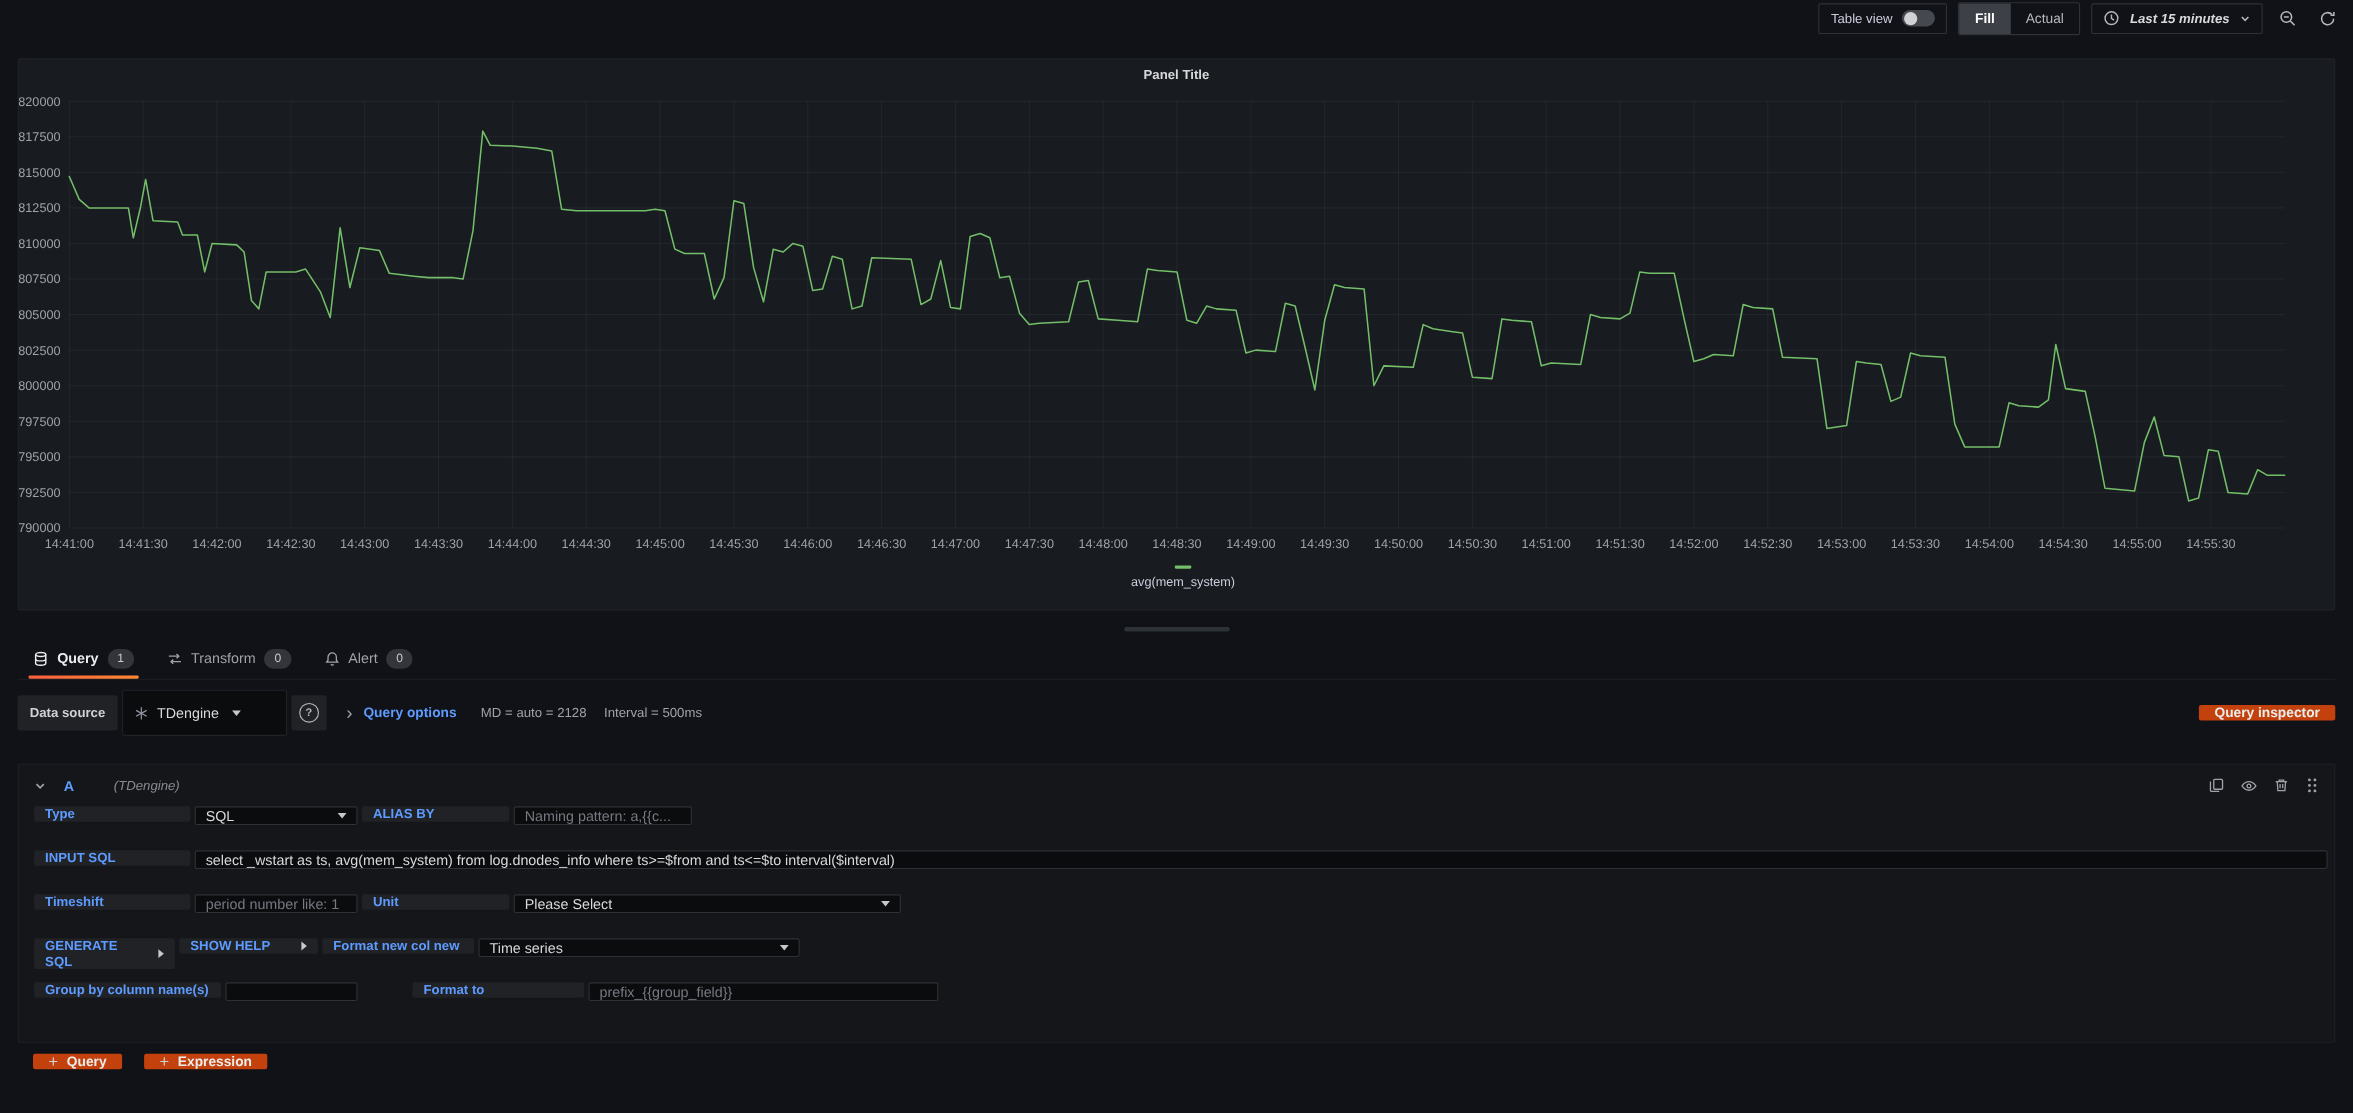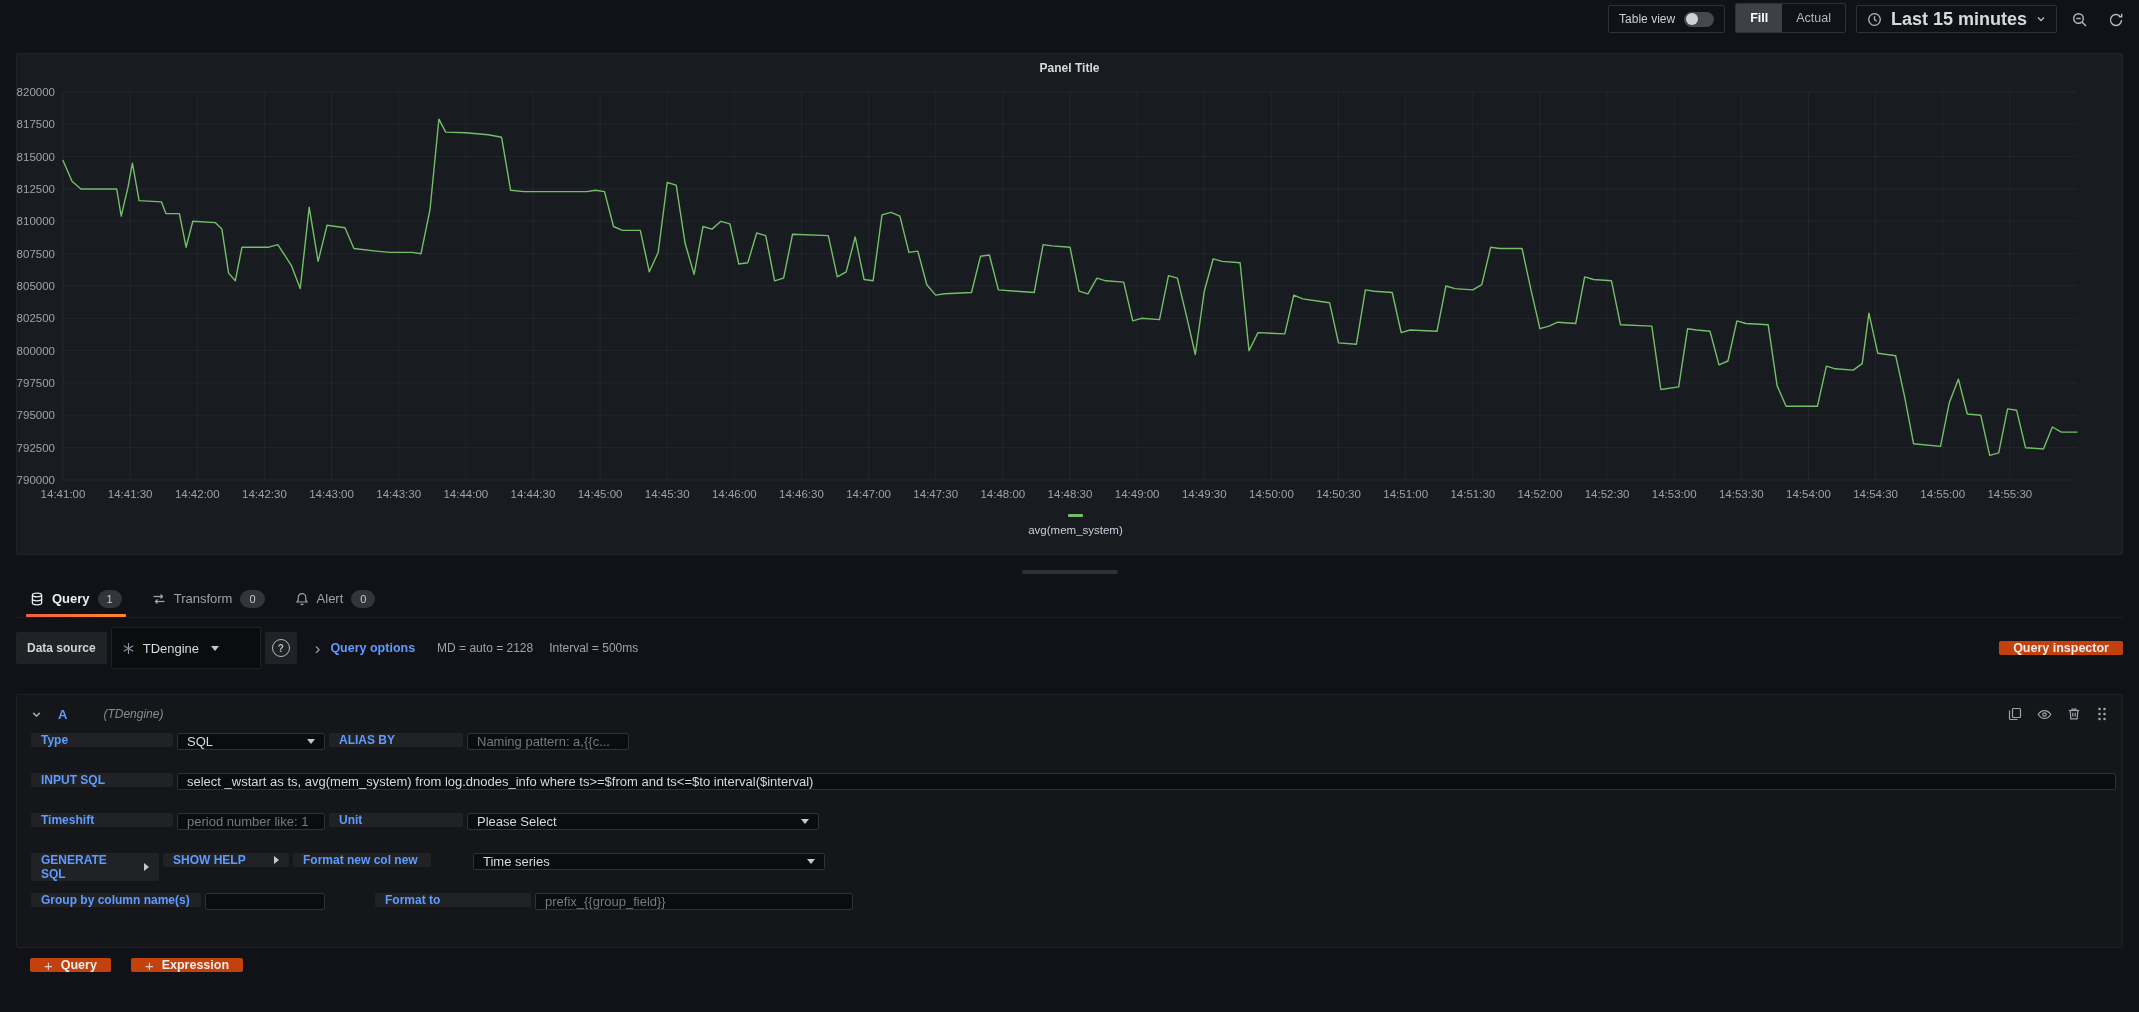--- a/index.html
+++ b/index.html
@@ -1,27 +1,27 @@
 <!DOCTYPE html>
 <html><head>
 <meta charset="utf-8">
 <style>
   html,body{margin:0;padding:0;width:2139px;height:1012px;background:#111217;overflow:hidden;
     font-family:"Liberation Sans",sans-serif;color:#ccccdc;-webkit-font-smoothing:antialiased;}
   
-  .topbar{position:absolute;top:0;left:0;right:0;height:33px;display:flex;align-items:flex-end;
+  .topbar{position:absolute;top:0;left:0;right:0;height:33px;display:flex;align-items:center;
     justify-content:flex-end;gap:10px;padding-right:10px;}
   .tb-group{display:flex;align-items:center;gap:9px;height:26px;border:1px solid #2c3235;border-radius:2px;
     padding:0 10px;font-size:12px;color:#ccccdc;}
   .toggle{width:30px;height:15px;background:#46484f;border-radius:8px;position:relative;display:inline-block;}
   .toggle .knob{position:absolute;left:2px;top:1.5px;width:12px;height:12px;border-radius:50%;background:#cfd1d4;}
   .seg{display:flex;height:28px;border:1px solid #2c3235;border-radius:2px;overflow:hidden;align-items:stretch;}
   .seg-item{display:flex;align-items:center;padding:0 14px;font-size:12.5px;color:#b4b7bc;cursor:pointer;}
   .seg-item.active{background:#3d4046;color:#ffffff;font-weight:700;}
-  .timepicker{font-weight:600;color:#d8d9da;font-size:18px;}
+  .timepicker{font-weight:600;color:#d8d9da;font-size:12px;font-style:italic;}
   .icon-btn{display:flex;align-items:center;justify-content:center;width:26px;height:26px;color:#b4b7bc;}
   
   .panel{position:absolute;top:53px;left:16px;right:16px;height:500px;background:#181b1f;
     border:1px solid #212327;border-radius:2px;}
   .panel-title{height:28px;line-height:28px;text-align:center;font-size:12px;font-weight:700;color:#d8d9da;}
   #chart-svg{display:block;font-family:"Liberation Sans",sans-serif;}
   .legend{display:flex;align-items:center;gap:7px;height:22px;padding-left:12px;flex-direction:column;}
   .legend-swatch{width:15px;height:4px;border-radius:1px;background:#73bf69;display:inline-block;}
   .legend-label{font-size:11.5px;color:#ccccdc;}
   .resize-handle{position:absolute;top:570px;left:50%;transform:translateX(-50%);width:96px;height:4px;
@@ -352,21 +352,21 @@
   <div class="row">
     <div class="linkbtn" style="width:128px;justify-content:space-between;">
       <span>GENERATE SQL</span>
       <span class="caret-right"></span>
     </div>
     <div class="linkbtn" style="width:126px;justify-content:space-between;">
       <span>SHOW HELP</span>
       <span class="caret-right"></span>
     </div>
     <div class="lbl" style="width:138px;">Format new col new</div>
-    <div class="field select" style="width:352px;margin-left:38px;">
+    <div class="field select" style="width:292px;">
       <span>Time series</span>
       <span class="caret-down"></span>
     </div>
   </div>
 
   <div class="row">
     <div class="lbl" style="width:170px;">Group by column name(s)</div>
     <input class="field" style="width: 120px;">
     <div class="lbl" style="width:156px;margin-left:46px;">Format to</div>
     <input class="field" style="width: 318px;" placeholder="prefix_{{group_field}}">

